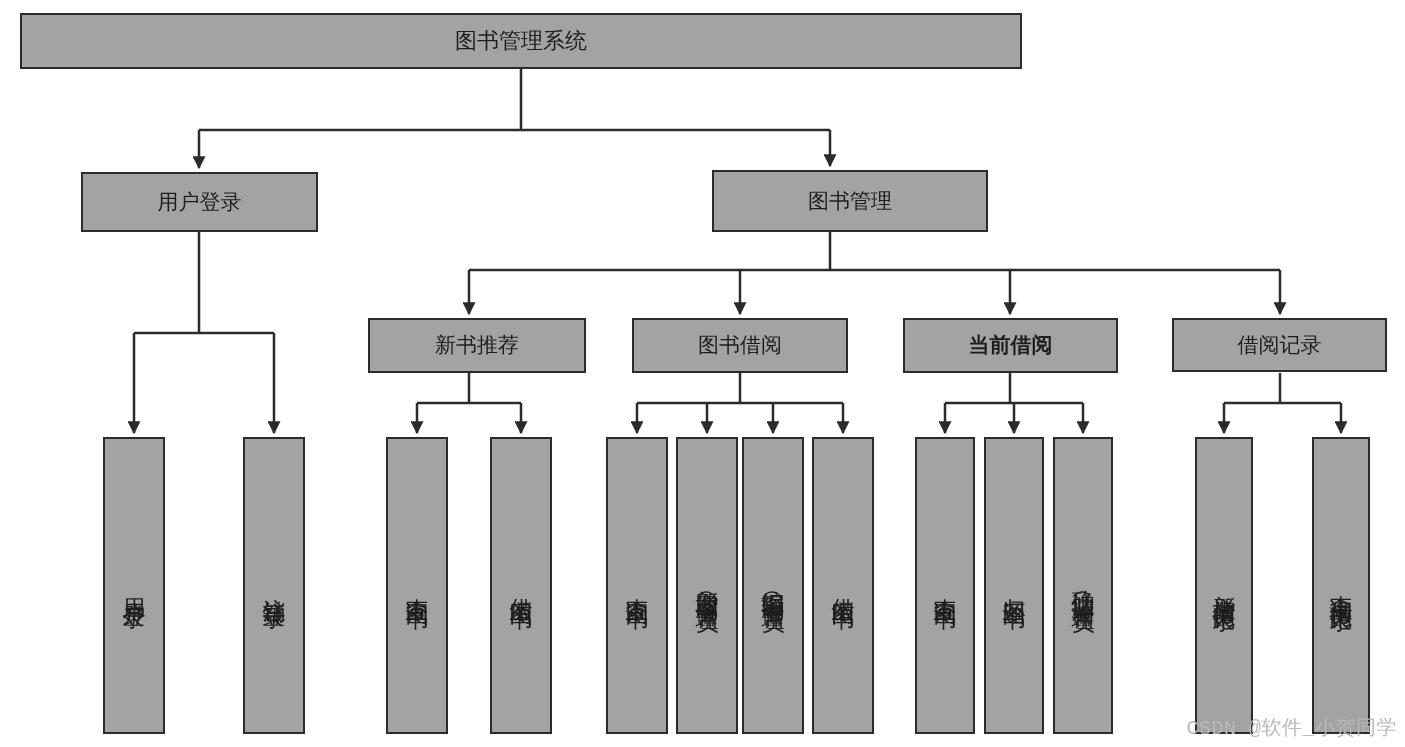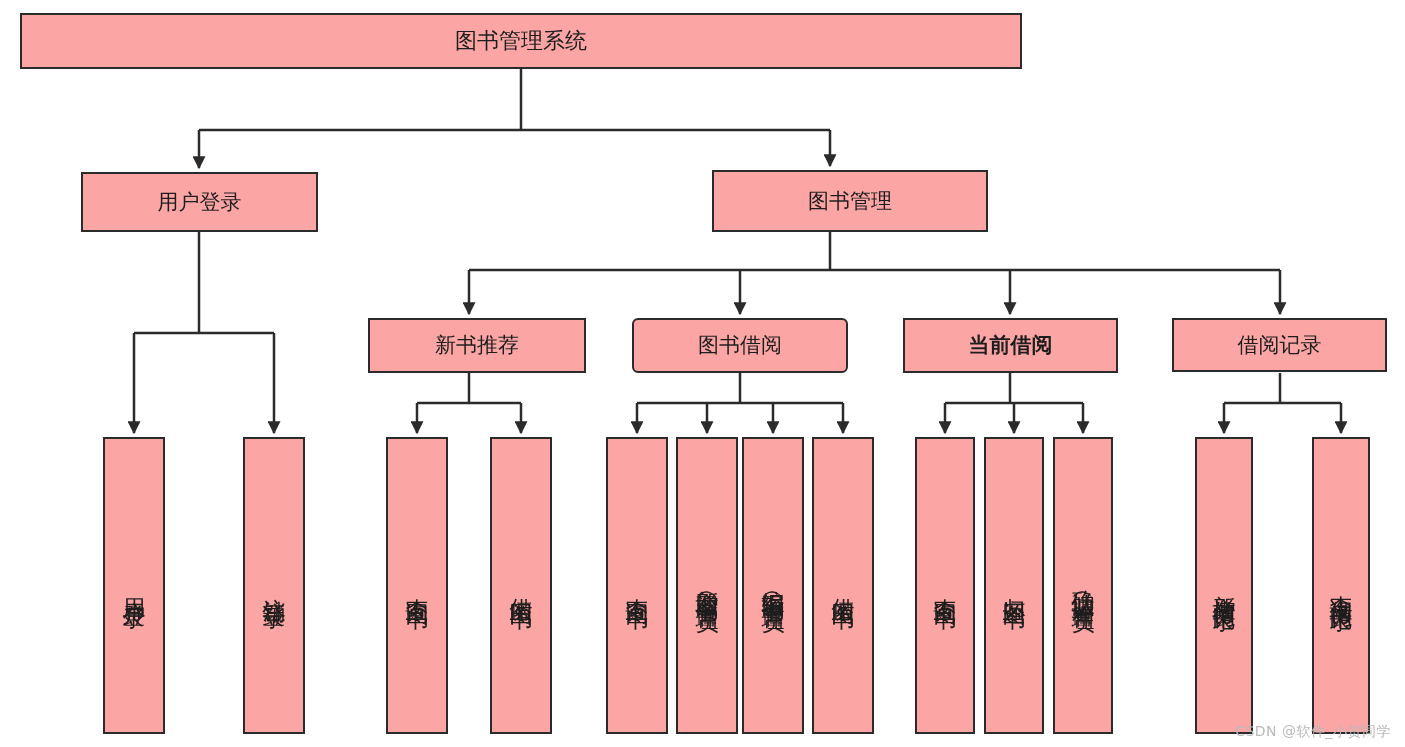--- a/index.html
+++ b/index.html
@@ -23,21 +23,21 @@
   svg.edges {
     position: absolute;
     left: 0; top: 0;
     width: 1405px;
     height: 747px;
     pointer-events: none;
   }
   .node {
     position: absolute;
     box-sizing: border-box;
-    background: #fca5a5;
+    background: #a3a3a3;
     border: 2.5px solid #2b2b2b;
     display: flex;
     align-items: center;
     justify-content: center;
     overflow: hidden;
   }
   .node-label {
     color: #1d1d1d;
     line-height: 1.18;
     text-align: center;
@@ -58,27 +58,28 @@
   }
   .node.vert .node-label {
     writing-mode: vertical-rl;
     text-orientation: upright;
     font-size: 23px;
     letter-spacing: 3px;
     line-height: 1;
   }
   #watermark {
     position: absolute;
-    right: 14px;
+    right: 8px;
     bottom: 6px;
-    font-size: 14px;
+    font-size: 20px;
     color: #b9b9b9;
     letter-spacing: 0.5px;
     white-space: nowrap;
     user-select: none;
+    font-family: Liberation Mono, monospace;
   }
 </style>
 </head>
 <body>
 
 <div id="diagram-root">
 
   <svg class="edges" viewBox="0 0 1405 747">
     <defs>
       <marker id="arrow" viewBox="0 0 10 10" refX="9" refY="5" markerWidth="5.2" markerHeight="5.2" orient="auto-start-reverse">
@@ -136,21 +137,21 @@
   <div class="node horiz" style="left:81px; top:172px; width:237px; height:60px;">
     <span class="node-label">用户登录</span>
   </div>
   <div class="node horiz" style="left:712px; top:170px; width:276px; height:62px;">
     <span class="node-label">图书管理</span>
   </div>
 
   <div class="node horiz" style="left:360px; top:318px; width:218px; height:55px;margin-left:8px;">
     <span class="node-label">新书推荐</span>
   </div>
-  <div class="node horiz" style="left:632px; top:318px; width:216px; height:55px;border-radius:6px;">
+  <div class="node horiz" style="left:632px; top:318px; width:216px; height:55px;">
     <span class="node-label">图书借阅</span>
   </div>
   <div class="node horiz" style="left:903px; top:318px; width:215px; height:55px;font-weight:bold;">
     <span class="node-label">当前借阅</span>
   </div>
   <div class="node horiz" style="left:1172px; top:318px; width:215px; height:54px;">
     <span class="node-label">借阅记录</span>
   </div>
 
   <div class="node vert" style="left:103px; top:437px; width:62px; height:297px;">

